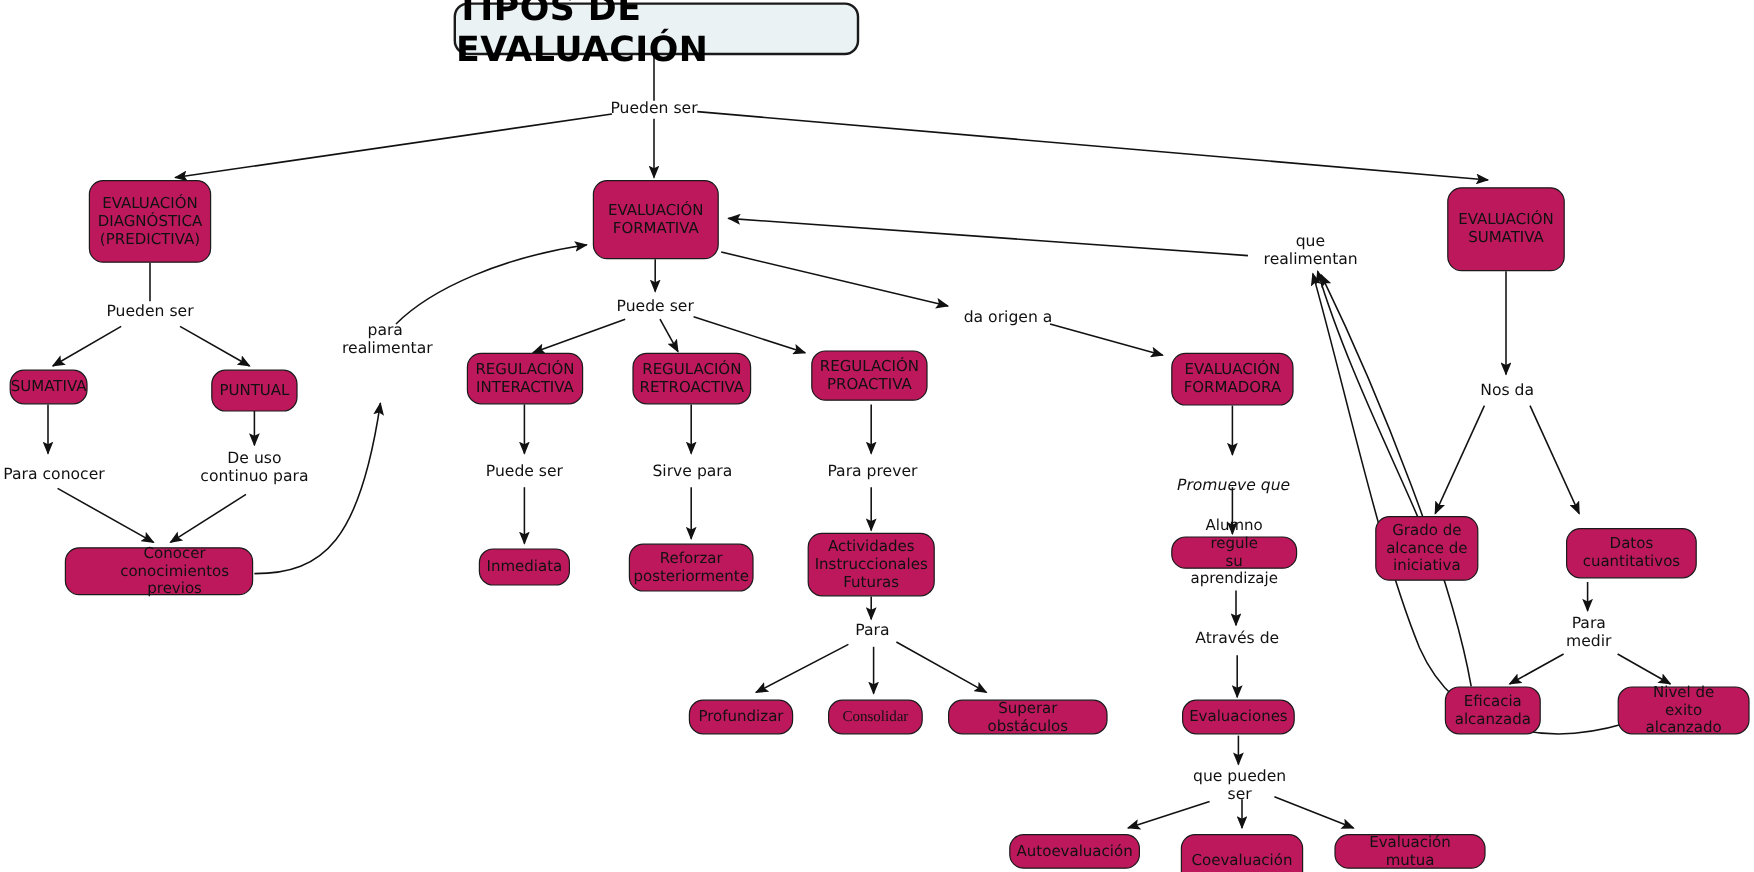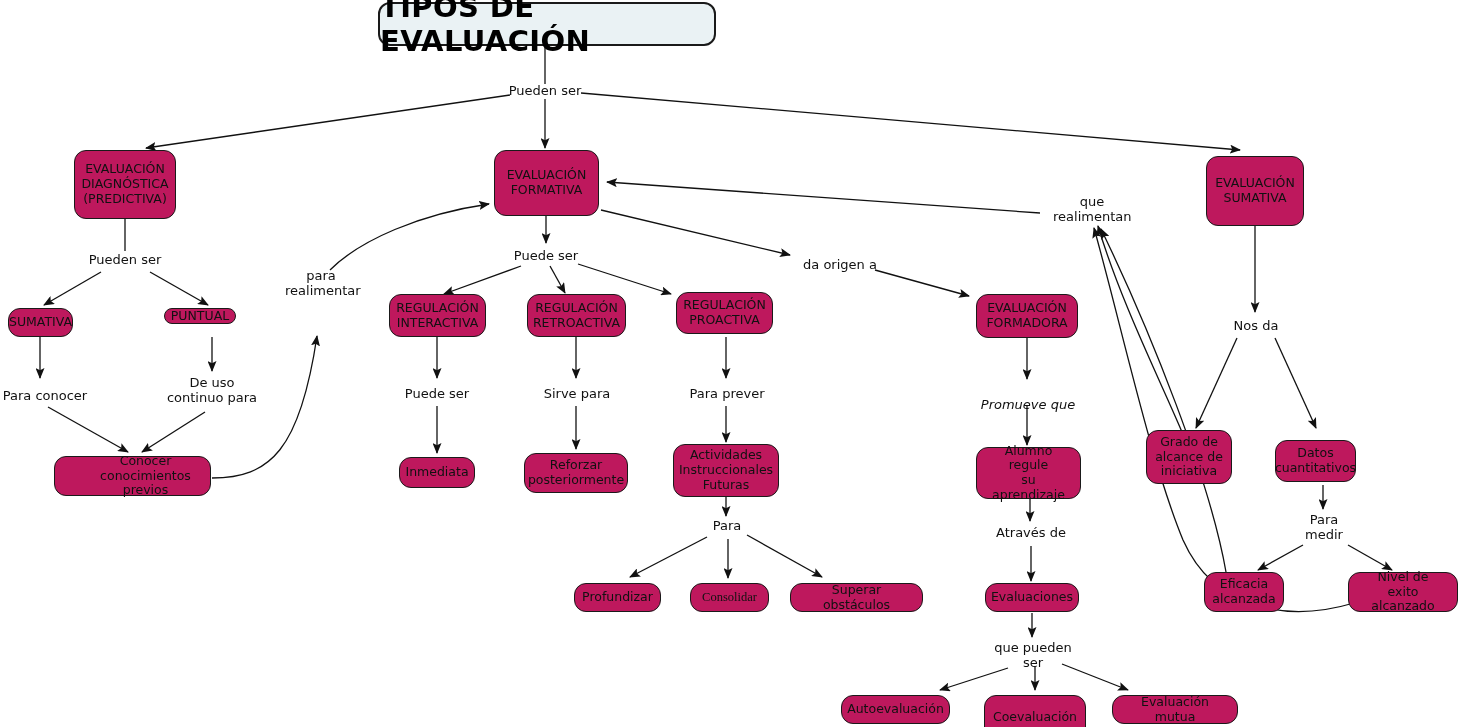--- a/index.html
+++ b/index.html
@@ -138,21 +138,21 @@
 
   <div class="node n-sm" style="left:1206px;top:156px;width:98px;height:70px;">
     <span>EVALUACIÓN
 SUMATIVA</span>
   </div>
 
   <div class="node n-sm" style="left:8px;top:308px;width:65px;height:29px;">
     <span>SUMATIVA</span>
   </div>
 
-  <div class="node n-sm" style="left:164px;top:308px;width:72px;height:16px;text-align:center;">
+  <div class="node n-sm" style="left:176px;top:308px;width:72px;height:35px;text-align:center;">
     <span>PUNTUAL</span>
   </div>
 
   <div class="node n-sm" style="left:54px;top:456px;width:157px;height:40px;padding-left:32px;">
     <span>Conocer conocimientos
 previos</span>
   </div>
 
   <div class="node n-sm" style="left:389px;top:294px;width:97px;height:43px;">
     <span>REGULACIÓN
@@ -194,21 +194,21 @@
 
   <div class="node n-sm" style="left:790px;top:583px;width:133px;height:29px;justify-content:flex-end;">
     <span>Superar obstáculos</span>
   </div>
 
   <div class="node n-sm" style="left:976px;top:294px;width:102px;height:44px;">
     <span>EVALUACIÓN
 FORMADORA</span>
   </div>
 
-  <div class="node n-sm" style="left:976px;top:447px;width:105px;height:52px;">
+  <div class="node n-sm" style="left:976px;top:447px;width:105px;height:27px;">
     <span>Alumno regule
 su aprendizaje</span>
   </div>
 
   <div class="node n-sm" style="left:985px;top:583px;width:94px;height:29px;">
     <span>Evaluaciones</span>
   </div>
 
   <div class="node n-sm" style="left:841px;top:695px;width:109px;height:29px;">
     <span>Autoevaluación</span>
@@ -221,21 +221,21 @@
   <div class="node n-sm" style="left:1112px;top:695px;width:126px;height:29px;">
     <span>Evaluación mutua</span>
   </div>
 
   <div class="node n-sm" style="left:1146px;top:430px;width:86px;height:54px;">
     <span>Grado de
 alcance de
 iniciativa</span>
   </div>
 
-  <div class="node n-sm" style="left:1275px;top:440px;width:81px;height:42px;">
+  <div class="node n-sm" style="left:1305px;top:440px;width:109px;height:42px;">
     <span>Datos
 cuantitativos</span>
   </div>
 
   <div class="node n-sm" style="left:1204px;top:572px;width:80px;height:40px;">
     <span>Eficacia
 alcanzada</span>
   </div>
 
   <div class="node n-sm" style="left:1348px;top:572px;width:110px;height:40px;">

